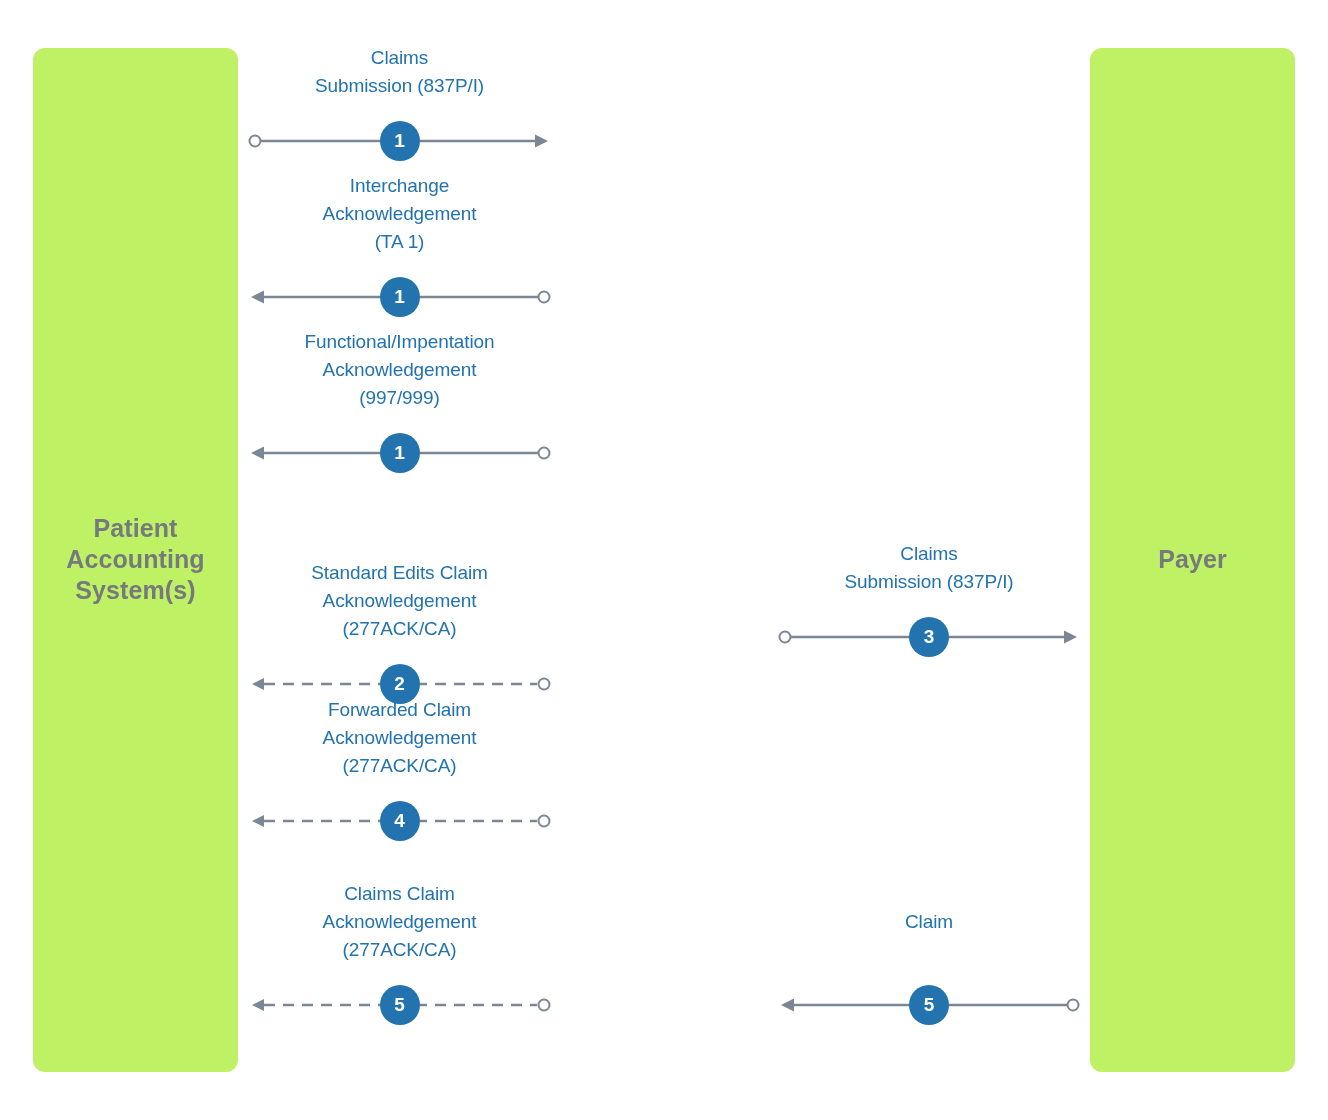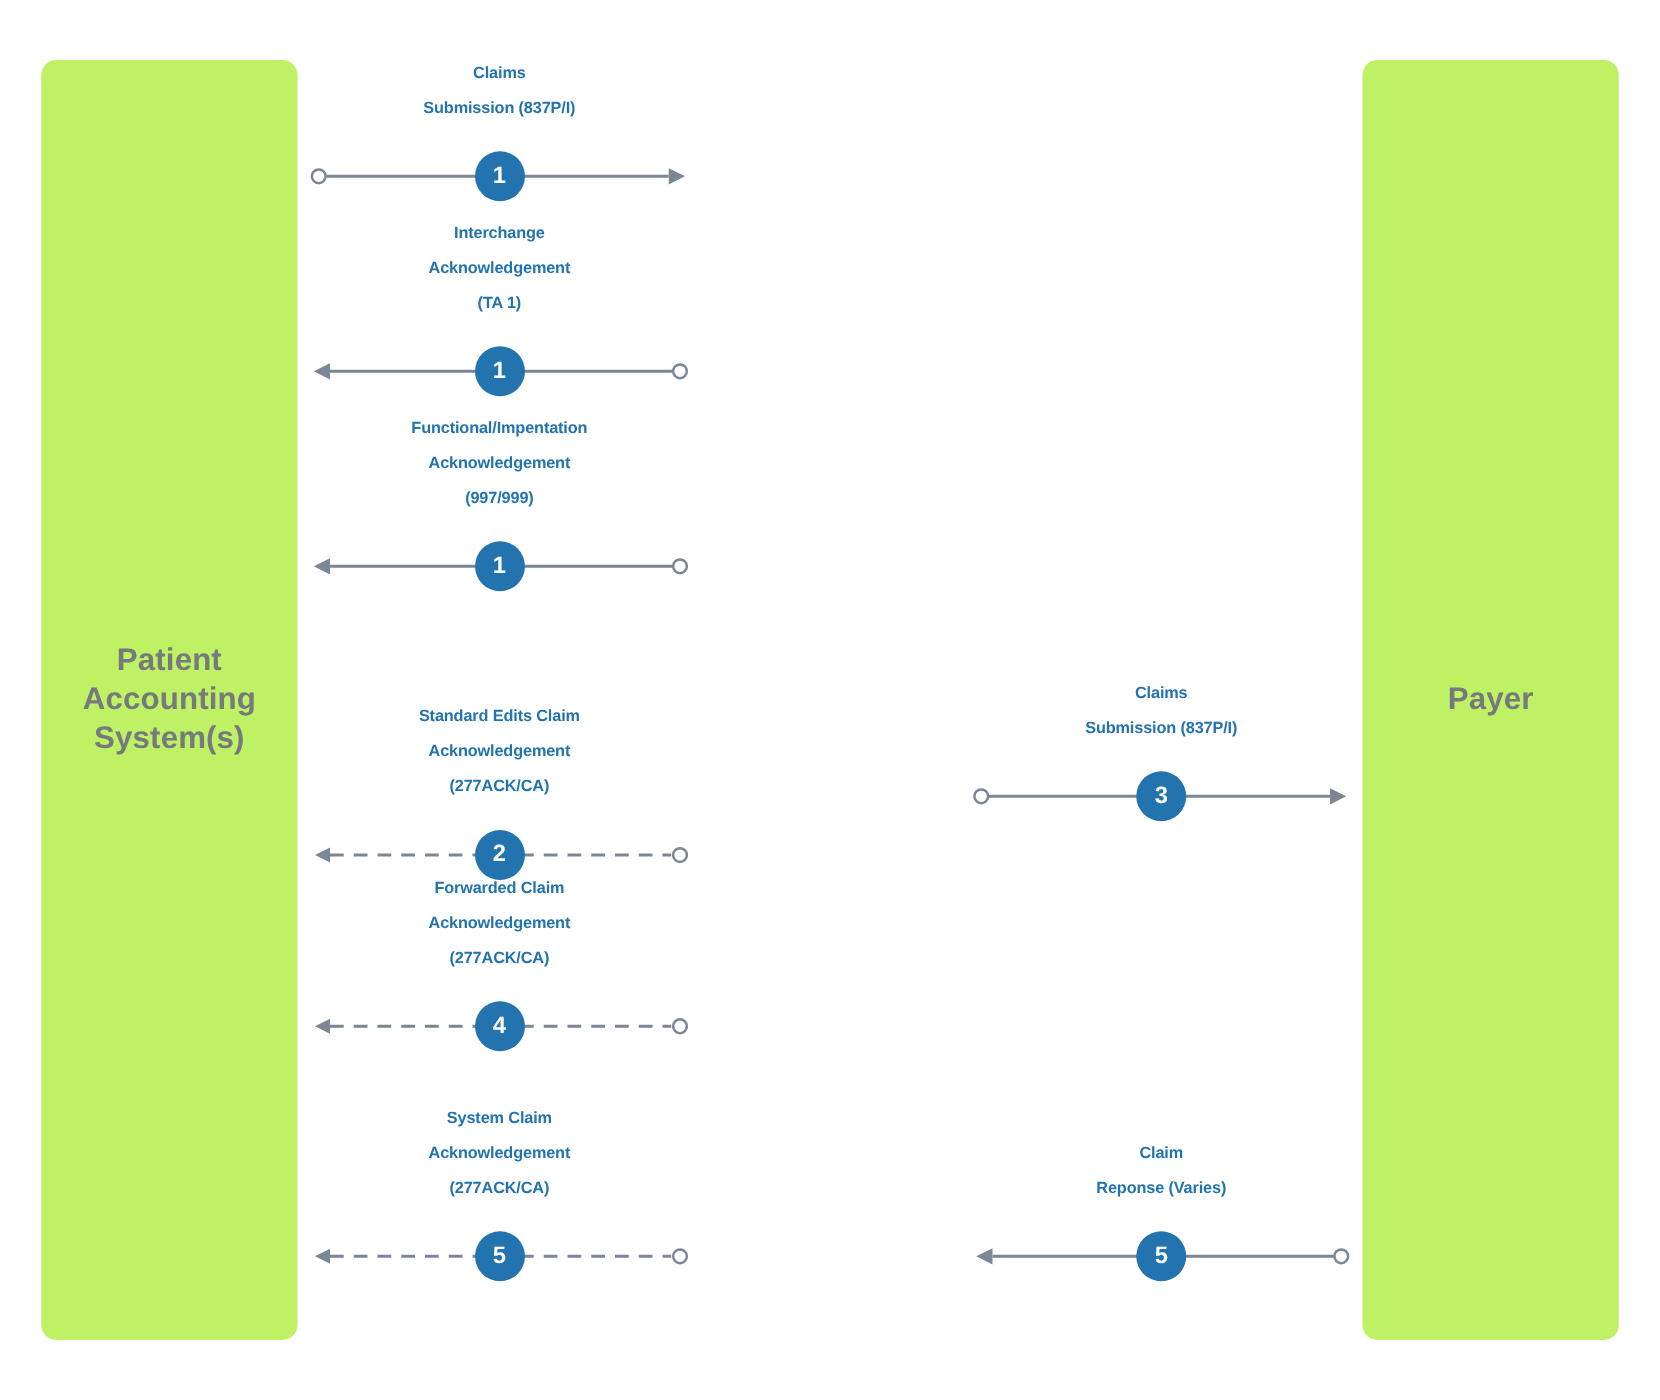--- a/index.html
+++ b/index.html
@@ -41,22 +41,22 @@
   
   .msg {
     position: absolute;
   }
   .msg-label {
     position: absolute;
     left: 0;
     width: 100%;
     text-align: center;
     color: #2273ae;
-    font-size: 13px;
-    font-weight: bold;
+    font-size: 19px;
+    font-weight: normal;
     line-height: 28px;
     letter-spacing: -0.1px;
   }
   .msg-label span { display: block; }
 
   .track {
     position: absolute;
     left: 0;
     width: 100%;
     height: 30px;
@@ -174,21 +174,21 @@
         <polygon points="16,9 4,15 16,21" fill="#7b8794"></polygon>
         <line x1="16" y1="15" x2="289" y2="15" stroke="#7b8794" stroke-width="2.5" stroke-dasharray="11 8"></line>
         <circle cx="296" cy="15" r="5.5" fill="#ffffff" stroke="#7b8794" stroke-width="2"></circle>
       </svg>
       <div class="badge">4</div>
     </div>
   </div>
 
   <div class="msg" style="left:248px; top:880px; width:303px; height:154px;">
     <div class="msg-label" style="top:0px;">
-      <span>System Claim</span>
+      <span>Claims Claim</span>
       <span>Acknowledgement</span>
       <span>(277ACK/CA)</span>
     </div>
     <div class="track" style="top:110px;">
       <svg width="303" height="30" viewBox="0 0 303 30">
         <polygon points="16,9 4,15 16,21" fill="#7b8794"></polygon>
         <line x1="16" y1="15" x2="289" y2="15" stroke="#7b8794" stroke-width="2.5" stroke-dasharray="11 8"></line>
         <circle cx="296" cy="15" r="5.5" fill="#ffffff" stroke="#7b8794" stroke-width="2"></circle>
       </svg>
       <div class="badge">5</div>
@@ -206,21 +206,20 @@
         <line x1="13" y1="15" x2="286" y2="15" stroke="#7b8794" stroke-width="2.5"></line>
         <polygon points="286,8.5 299,15 286,21.5" fill="#7b8794"></polygon>
       </svg>
       <div class="badge">3</div>
     </div>
   </div>
 
   <div class="msg" style="left:778px; top:908px; width:302px; height:126px;">
     <div class="msg-label" style="top:0px;">
       <span>Claim</span>
-      <span>Reponse (Varies)</span>
     </div>
     <div class="track" style="top:82px;">
       <svg width="302" height="30" viewBox="0 0 302 30">
         <polygon points="16,8.5 3,15 16,21.5" fill="#7b8794"></polygon>
         <line x1="16" y1="15" x2="289" y2="15" stroke="#7b8794" stroke-width="2.5"></line>
         <circle cx="295" cy="15" r="5.5" fill="#ffffff" stroke="#7b8794" stroke-width="2"></circle>
       </svg>
       <div class="badge">5</div>
     </div>
   </div>

